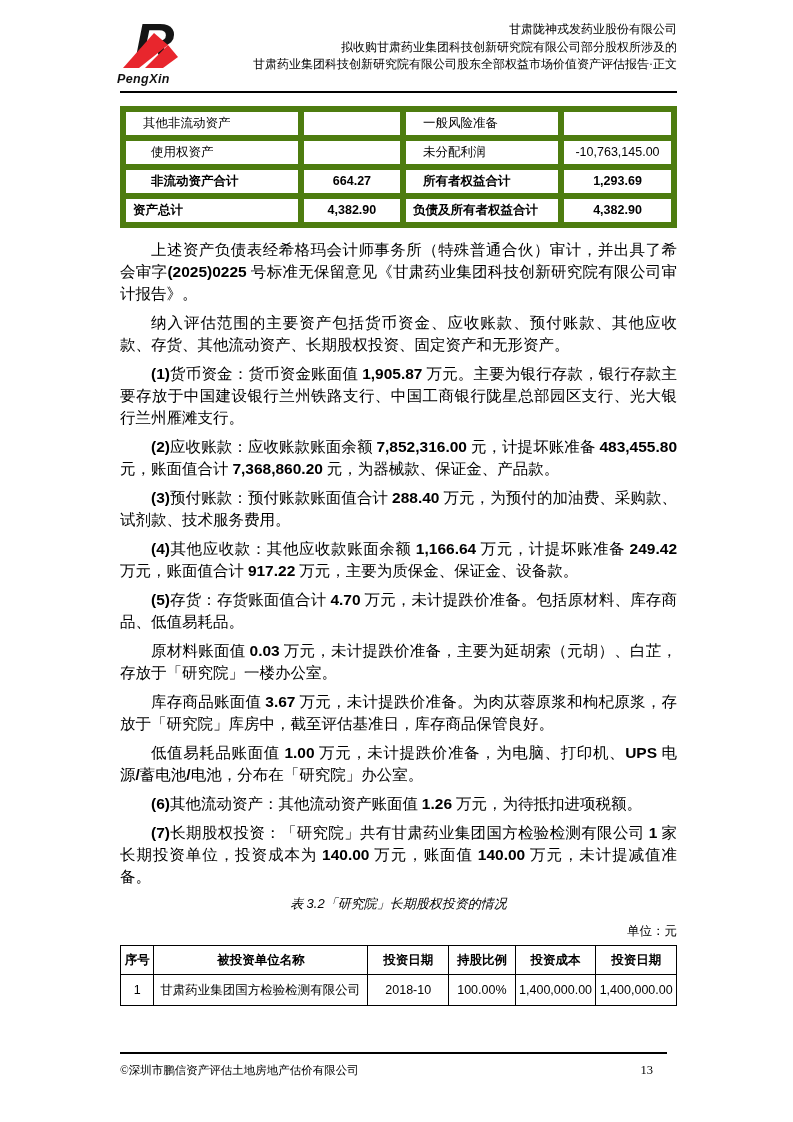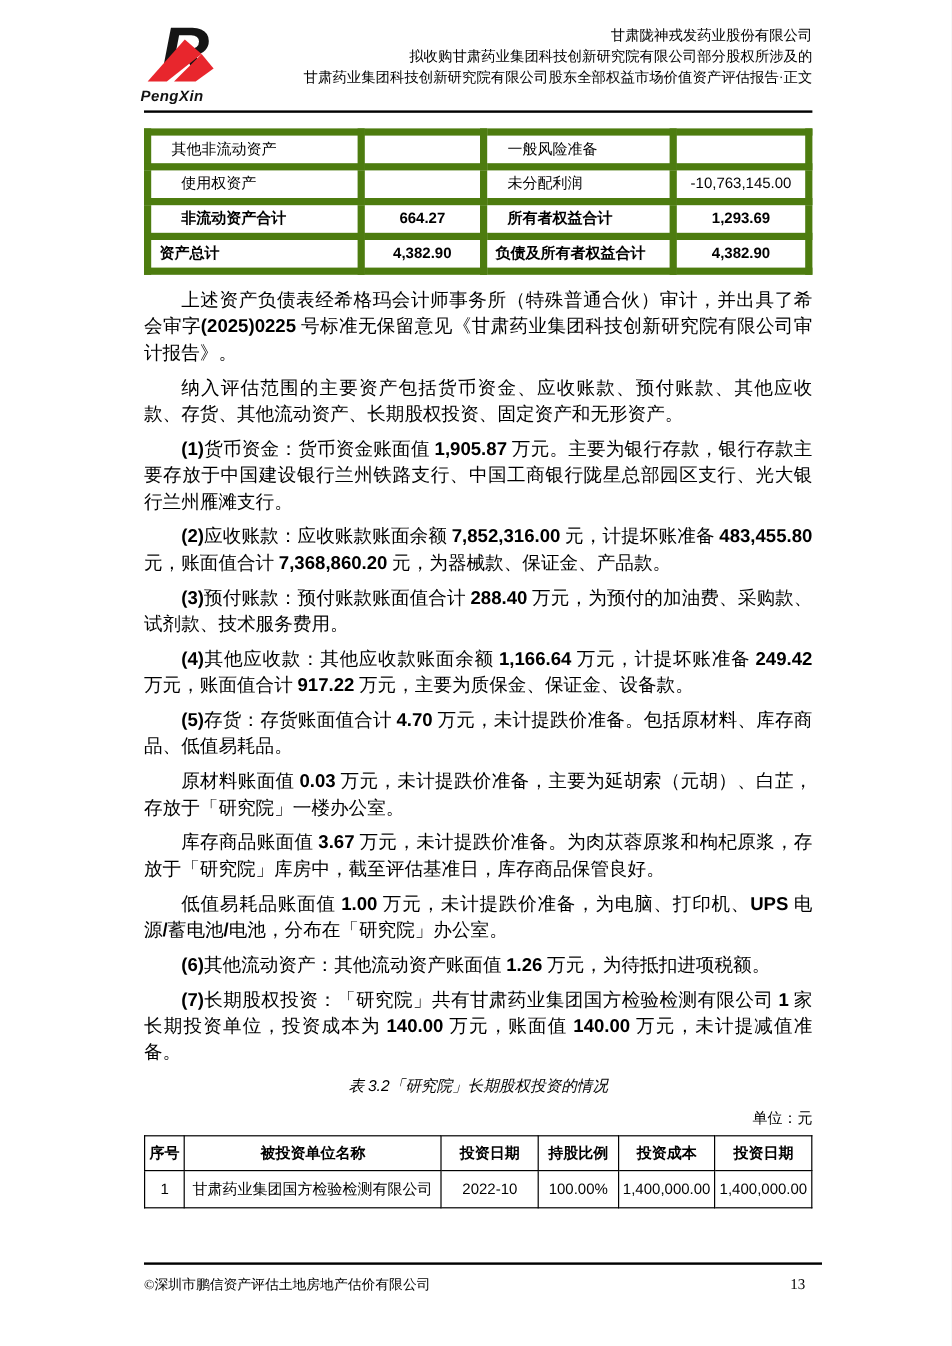--- a/index.html
+++ b/index.html
@@ -39,21 +39,21 @@
   .para .lat { font-weight:600; }
   
   .caption { text-align:center; font-size:13px; margin:3px 0 10px 0;font-style:italic; }
   .unit { text-align:right; font-size:12.5px; margin-bottom:5px; }
   
   .inv { font-size:12.5px; }
   .inv th { border:1px solid #000; height:29px; font-weight:bold; padding:1px 3px; }
   .inv td { border:1px solid #000; height:31px; text-align:center; padding:1px 3px; overflow:hidden; white-space:nowrap; }
   .inv td.name { text-align:left; padding-left:6px; }
   
-  .footer { position:absolute; left:120px; right:108px; top:1052px; }
+  .footer { position:absolute; left:120px; right:126px; top:1052px; }
   .footer-row { display:flex; justify-content:space-between; align-items:baseline; margin-top:9px; font-size:11.5px; }
   .page-num { font-size:12.5px; padding-right:14px; }
 </style>
 </head>
 <body>
 
 <div class="page">
 
   <div class="hdr">
     <div class="logo">
@@ -139,21 +139,21 @@
       <th>序号</th>
       <th>被投资单位名称</th>
       <th>投资日期</th>
       <th>持股比例</th>
       <th>投资成本</th>
       <th>投资日期</th>
     </tr>
     <tr>
       <td class="rt"><span class="lat">1</span></td>
       <td class="name">甘肃药业集团国方检验检测有限公司</td>
-      <td class="rt"><span class="lat">2022-10</span></td>
+      <td class="rt"><span class="lat">2018-10</span></td>
       <td class="rt"><span class="lat">100.00%</span></td>
       <td class="rt"><span class="lat">1,400,000.00</span></td>
       <td class="rt"><span class="lat">1,400,000.00</span></td>
     </tr>
   </tbody>
     </table>
 
   <div class="footer">
     <div class="rule"></div>
     <div class="footer-row">

